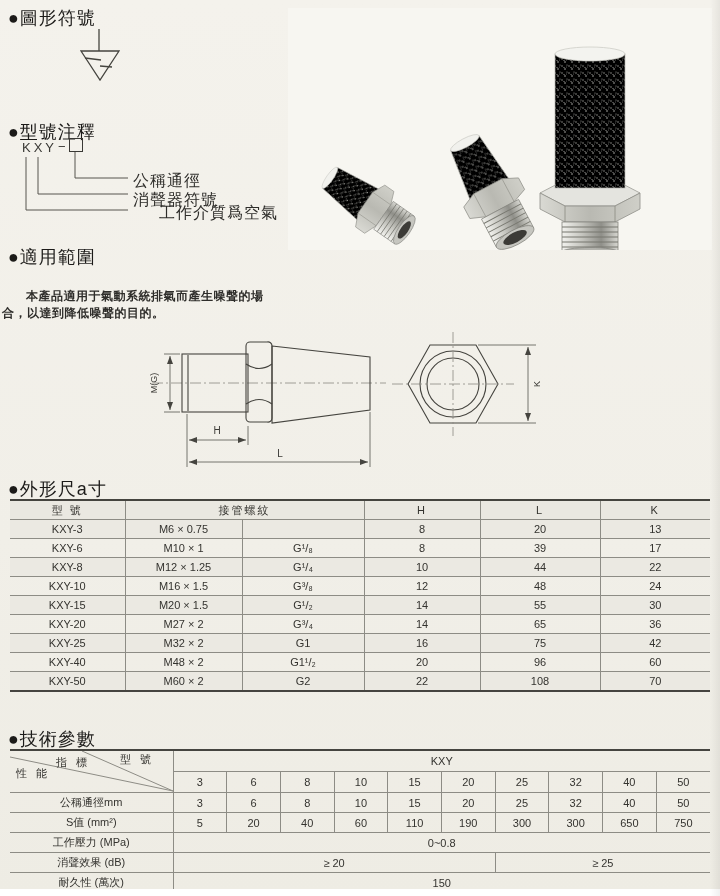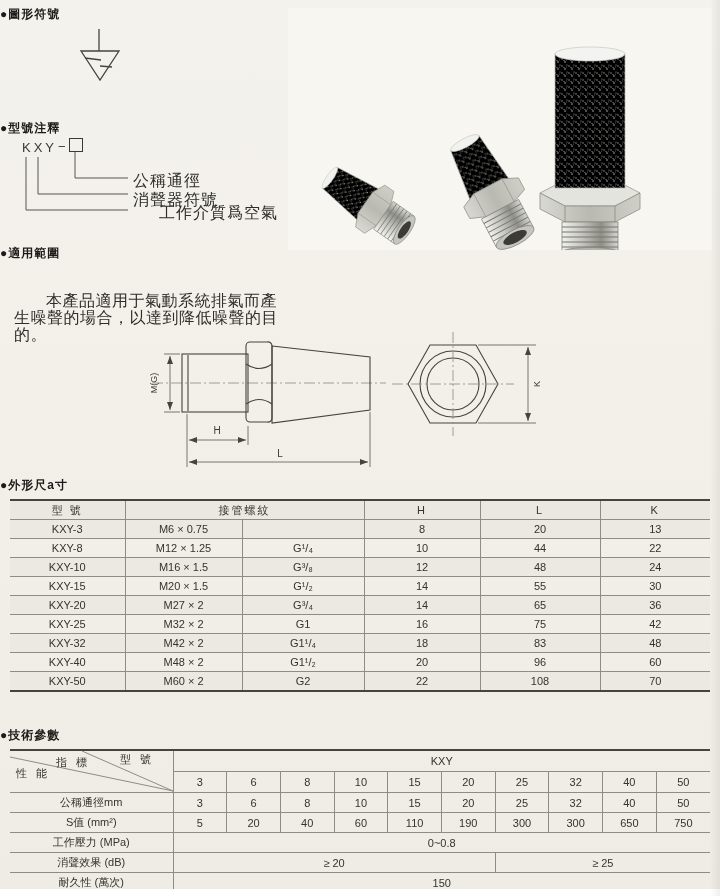--- a/index.html
+++ b/index.html
@@ -3,31 +3,31 @@
 <meta charset="utf-8">
 <style>
   html,body{margin:0;padding:0;}
   body{width:720px;height:896px;font-family:"Liberation Sans","DejaVu Sans",sans-serif;color:#2b2a27;}
   #page{position:relative;width:720px;height:896px;overflow:hidden;
         background:linear-gradient(180deg,#f4f2ec 0%,#f1efe8 60%,#eeece4 100%);}
   #page::after{content:"";position:absolute;right:0;top:0;width:10px;height:100%;
         background:linear-gradient(90deg,rgba(0,0,0,0),rgba(0,0,0,0.06));pointer-events:none;}
   .bottom-strip{position:absolute;left:0;bottom:0;width:100%;height:7px;background:#ffffff;}
 
-  .sec-title{position:absolute;left:0;font-size:12px;font-weight:bold;color:#1c1b19;letter-spacing:1px;}
+  .sec-title{position:absolute;left:8px;font-size:18px;font-weight:normal;color:#1c1b19;letter-spacing:1px;}
 
   
   .notation{position:absolute;left:0;top:135px;width:410px;height:92px;}
   .notation .code{position:absolute;left:22px;top:5px;font-size:13px;letter-spacing:3px;color:#3a3935;}
   .notation .dash{position:absolute;left:58px;top:4px;font-size:13px;color:#3a3935;}
   .notation .box{position:absolute;left:69px;top:3px;width:12px;height:12px;border:1.5px solid #3a3935;background:transparent;}
   .notation .lbl{position:absolute;left:133px;font-size:16px;color:#2e2d2a;letter-spacing:1px;}
 
-  .range-par{position:absolute;left:14px;top:276px;width:272px;font-size:16px;line-height:17px;
-             letter-spacing:0.5px;text-indent:2em;color:#2e2d2a;}
+  .range-par{position:absolute;left:2px;top:276px;width:272px;font-size:12px;line-height:17px;
+             letter-spacing:0.5px;text-indent:2em;color:#2e2d2a;font-weight:bold;}
 
   
   table{border-collapse:collapse;table-layout:fixed;}
   .dim-table{position:absolute;left:10px;top:499px;width:700px;
              border-top:2px solid #45443f;border-bottom:2px solid #45443f;}
   .dim-table td,.dim-table th{border:1px solid #8d8c85;font-size:11px;font-weight:normal;
              text-align:center;height:18px;padding:0;color:#34332f;}
   .dim-table thead th{background:#eae8e1;letter-spacing:2px;}
   .dim-table tbody tr:nth-child(odd){background:#ebe9e2;}
   .dim-table td:first-child,.dim-table th:first-child{border-left:none;}
@@ -243,20 +243,28 @@
     <tbody>
       <tr>
         <td>KXY-3</td>
         <td>M6 × 0.75</td>
         <td></td>
         <td>8</td>
         <td>20</td>
         <td>13</td>
       </tr>
       <tr>
+        <td>KXY-6</td>
+        <td>M10 × 1</td>
+        <td>G¹/₈</td>
+        <td>8</td>
+        <td>39</td>
+        <td>17</td>
+      </tr>
+      <tr>
         <td>KXY-8</td>
         <td>M12 × 1.25</td>
         <td>G¹/₄</td>
         <td>10</td>
         <td>44</td>
         <td>22</td>
       </tr>
       <tr>
         <td>KXY-10</td>
         <td>M16 × 1.5</td>
@@ -281,28 +289,20 @@
         <td>65</td>
         <td>36</td>
       </tr>
       <tr>
         <td>KXY-25</td>
         <td>M32 × 2</td>
         <td>G1</td>
         <td>16</td>
         <td>75</td>
         <td>42</td>
-      </tr>
-      <tr>
-        <td>KXY-32</td>
-        <td>M42 × 2</td>
-        <td>G1¹/₄</td>
-        <td>18</td>
-        <td>83</td>
-        <td>48</td>
       </tr>
       <tr>
         <td>KXY-40</td>
         <td>M48 × 2</td>
         <td>G1¹/₂</td>
         <td>20</td>
         <td>96</td>
         <td>60</td>
       </tr>
       <tr>

